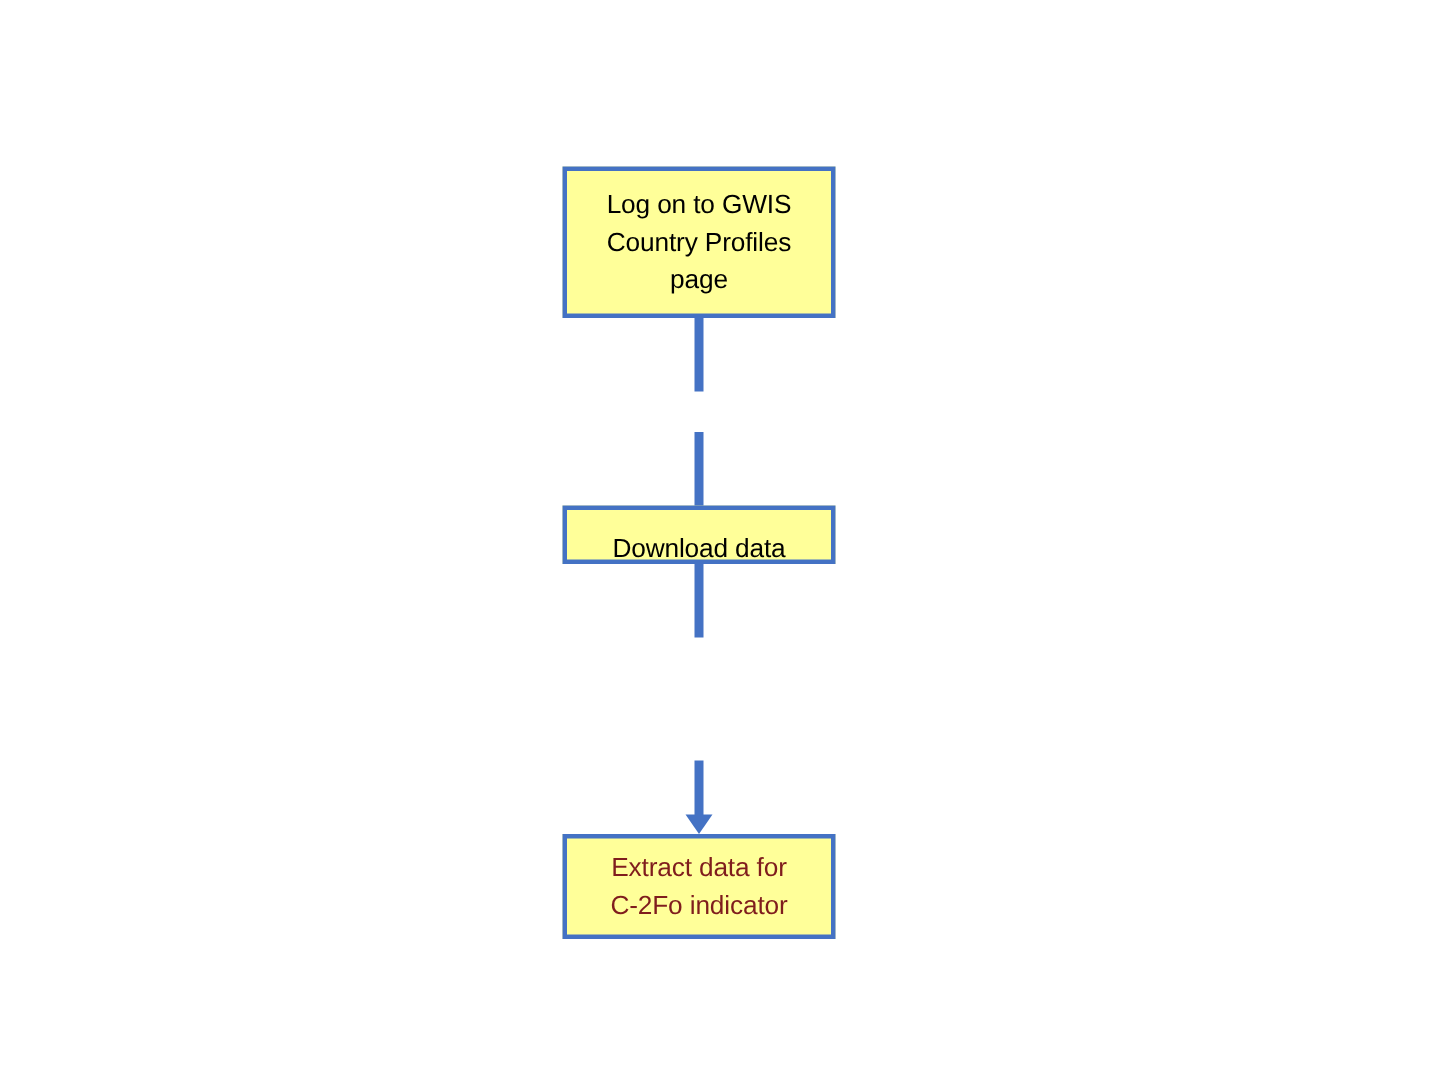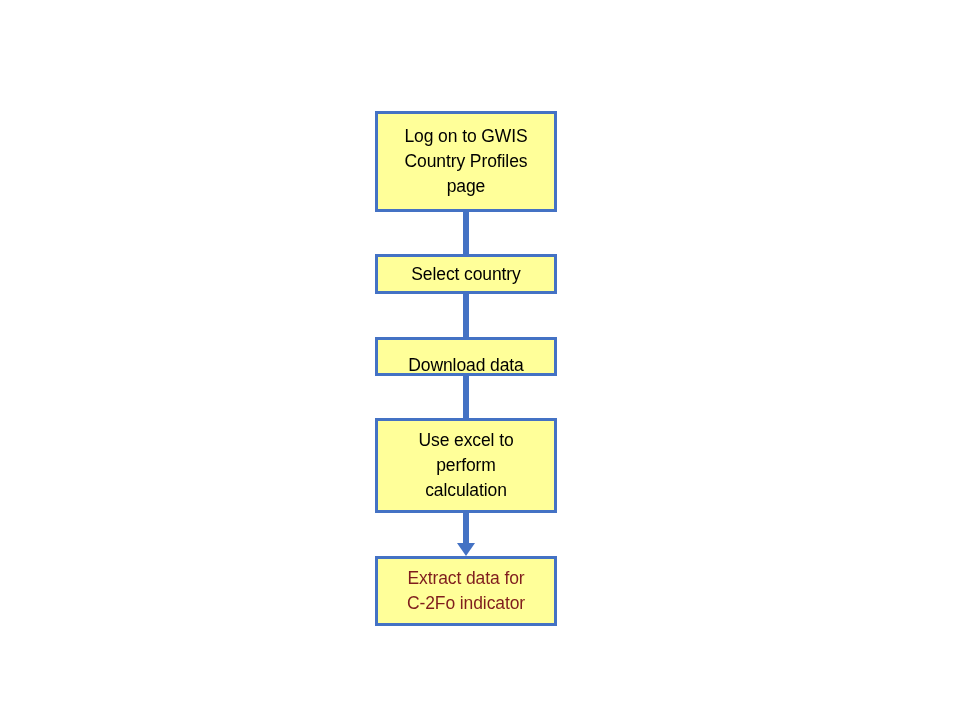--- a/index.html
+++ b/index.html
@@ -80,30 +80,22 @@
       <div class="connector" style="left: 463px; top: 507px; width: 6px; height: 38px; background: rgb(68, 114, 196);"></div>
       <div class="arrowhead" style="left: 457px; top: 543px; border-top-color: rgb(68, 114, 196);"></div>
     </div>
 
   <div class="node-layer">
       <div class="node" style="left: 375px; top: 111px; width: 182px; height: 101px; background: rgb(255, 255, 153); border-color: rgb(68, 114, 196);">
         <div class="node-label" style="color: rgb(0, 0, 0);">Log on to GWIS
 Country Profiles
 page</div>
       </div>
-      <div class="node" style="left: 375px; top: 254px; width: 182px; height: 40px; background: rgb(255, 255, 153); border-color: rgb(68, 114, 196);">
-        <div class="node-label" style="color: rgb(0, 0, 0);">Select country</div>
-      </div>
       <div class="node" style="left: 375px; top: 337px; width: 182px; height: 39px; background: rgb(255, 255, 153); border-color: rgb(68, 114, 196);">
         <div class="node-label" style="color: rgb(0, 0, 0); margin-top: 17px;">Download data</div>
-      </div>
-      <div class="node" style="left: 375px; top: 418px; width: 182px; height: 95px; background: rgb(255, 255, 153); border-color: rgb(68, 114, 196);">
-        <div class="node-label" style="color: rgb(0, 0, 0);">Use excel to
-perform
-calculation</div>
       </div>
       <div class="node" style="left: 375px; top: 556px; width: 182px; height: 70px; background: rgb(255, 255, 153); border-color: rgb(68, 114, 196);">
         <div class="node-label" style="color: #7f1d1d;">Extract data for
 C-2Fo indicator</div>
       </div>
     </div>
 
 </div>
 
 </body></html>

